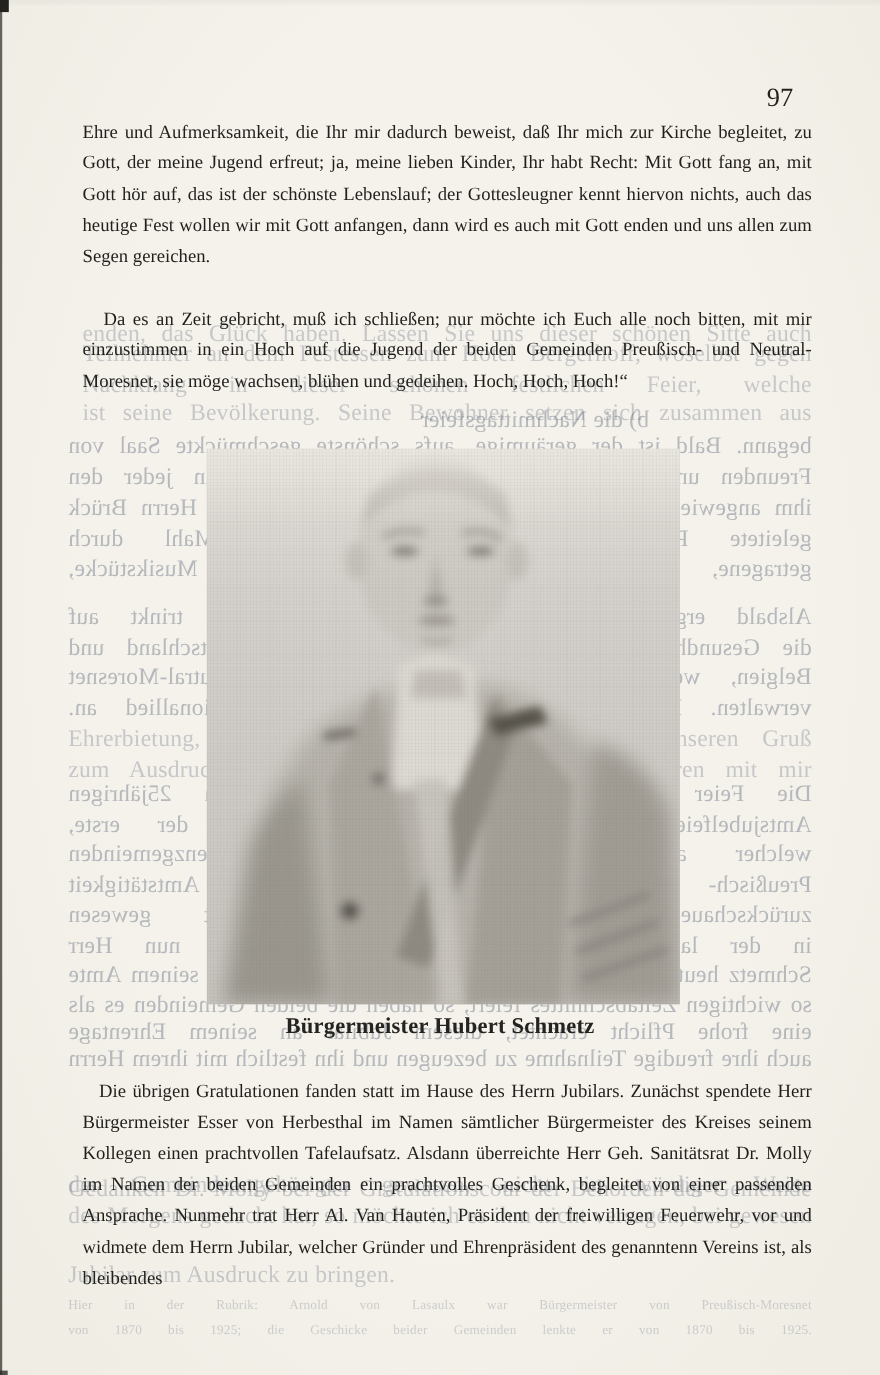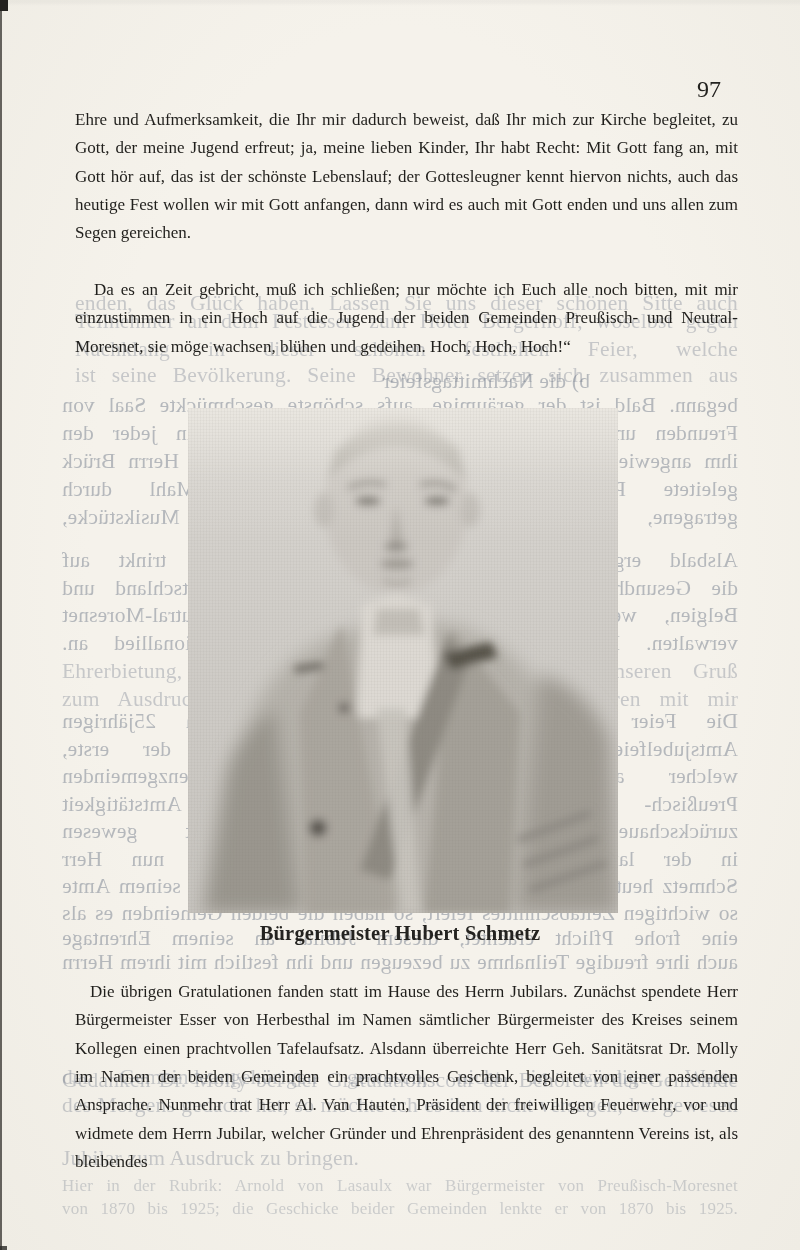--- a/index.html
+++ b/index.html
@@ -27,21 +27,21 @@
   .ghost{
     position:absolute;
     font-size:21.5px;line-height:26px;
     color:rgba(108,118,136,0.34);
     filter:blur(0.55px);
     white-space:nowrap;overflow:hidden;
     letter-spacing:.2px;
   }
   .ghost.full{white-space:normal;text-align:justify;text-align-last:justify;height:27px;}
   .ghost.mir{transform:scaleX(-1);color:rgba(94,104,124,0.42);}
-  .ghost.small{font-size:17px;color:rgba(108,118,136,0.30);}
+  .ghost.small{font-size:12px;color:rgba(108,118,136,0.30);}
 
   .pagenum{
     position:absolute;top:76px;left:697px;z-index:3;
     font-size:24px;color:#23221f;text-align:right;
   }
   .para{
     position:absolute;left:75px;width:663px;margin:0;z-index:3;
     font-size:17px;line-height:28.35px;color:#201f1c;
     text-align:justify;
   }

